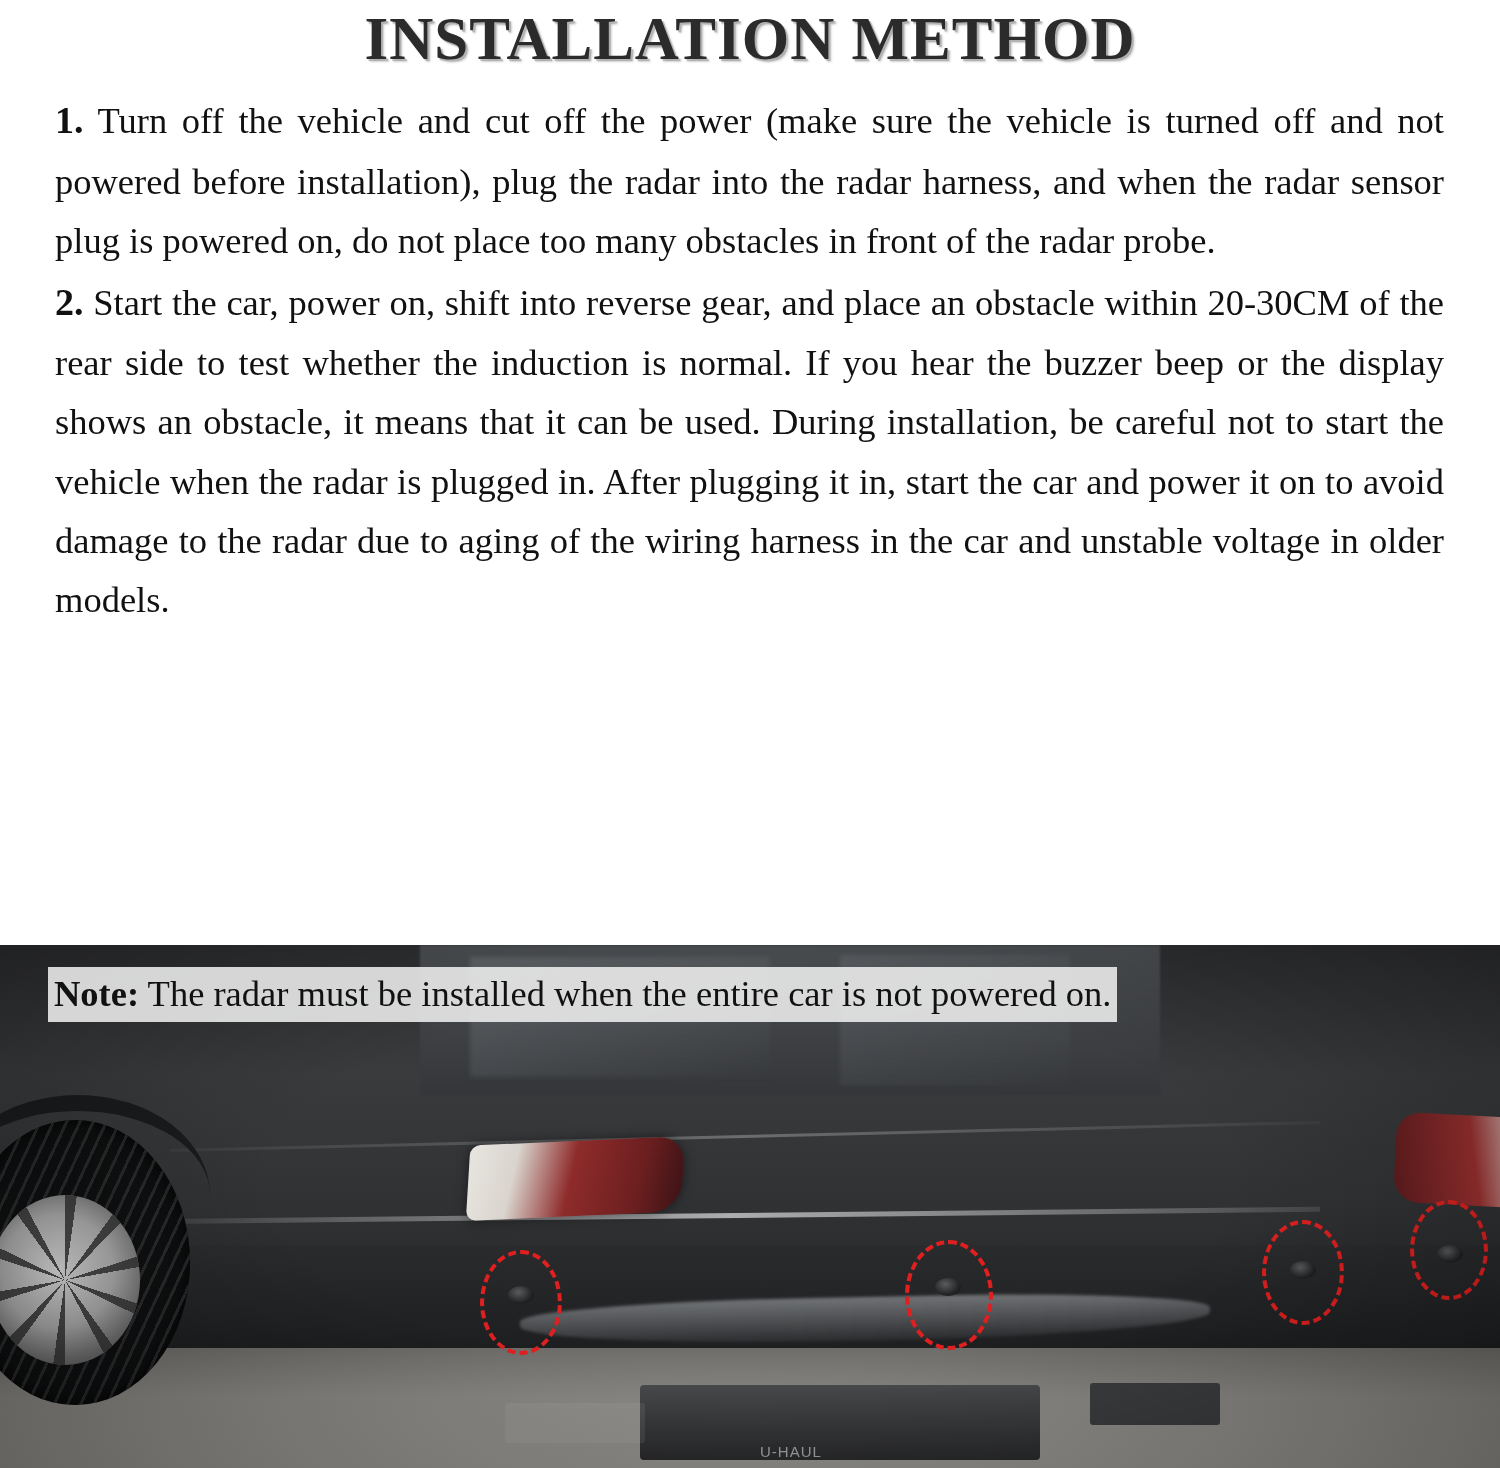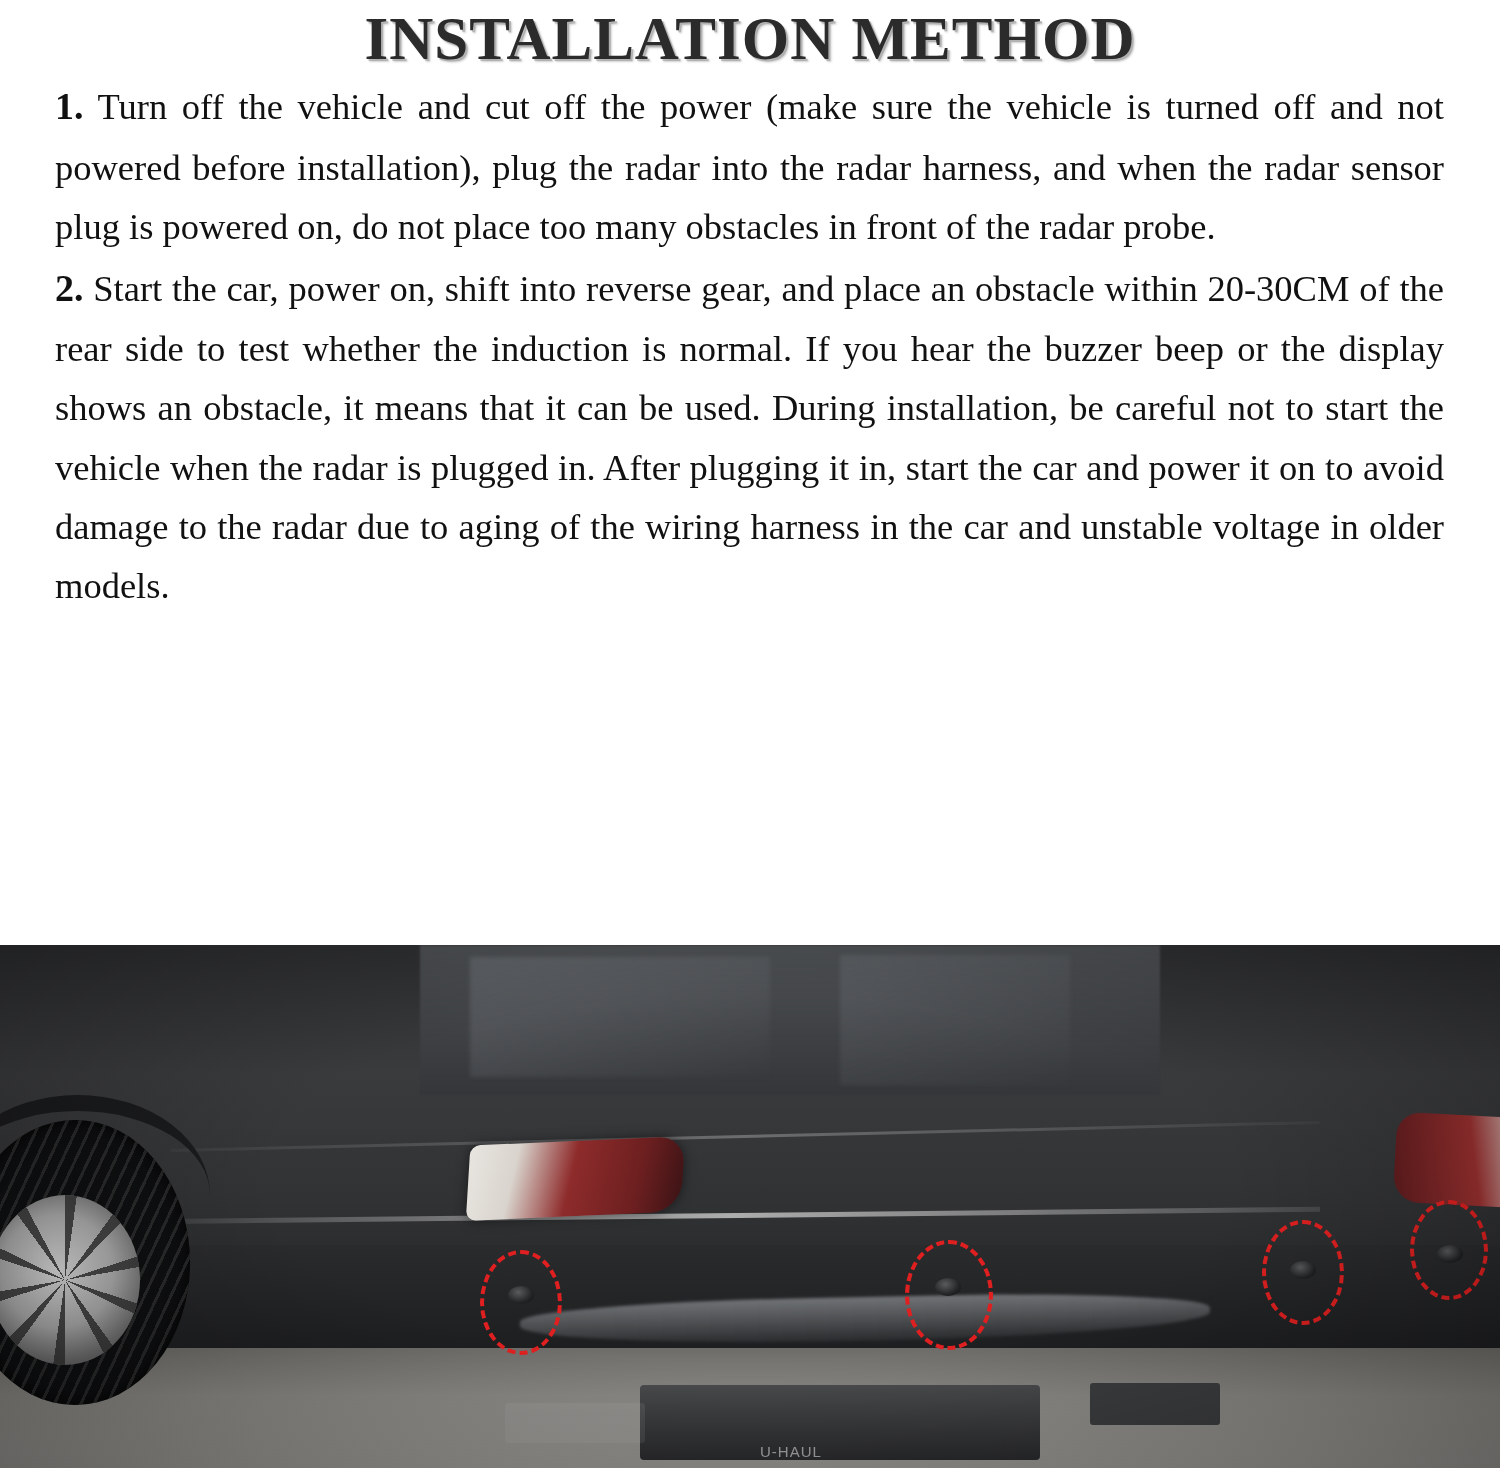--- a/index.html
+++ b/index.html
@@ -22,21 +22,21 @@
   }
 
   
   .title {
     text-align: center;
     font-family: "Liberation Serif", serif;
     font-size: 61px;
     font-weight: 700;
     letter-spacing: 1px;
     color: #2b2b2b;
-    margin: 2px 0 2px 0;
+    margin: 2px 0 16px 0;
     padding-top: 2px;
     text-shadow:
       2px 2px 0 rgba(150,150,150,0.55),
       3px 3px 2px rgba(120,120,120,0.35);
   }
 
   
   .body-text {
     padding: 0 56px 0 48px;
   }
@@ -329,20 +329,26 @@
       <span>Turn off the vehicle and cut off the power (make sure the vehicle is turned off and not powered before installation), plug the radar into the radar harness, and when the radar sensor plug is powered on, do not place too many obstacles in front of the radar probe.</span>
     </p>
 
     <p class="para">
       <span class="num">2.</span>
       <span>Start the car, power on, shift into reverse gear, and place an obstacle within 20-30CM of the rear side to test whether the induction is normal. If you hear the buzzer beep or the display shows an obstacle, it means that it can be used. During installation, be careful not to start the vehicle when the radar is plugged in. After plugging it in, start the car and power it on to avoid damage to the radar due to aging of the wiring harness in the car and unstable voltage in older models.</span>
     </p>
 
   </div>
 
+  <div class="note-row">
+    <span class="note-inner">
+      <span class="note-label">Note:</span>
+      <span>The radar must be installed when the entire car is not powered on.</span>
+    </span>
+  </div>
 
   <div class="photo">
     <div class="car-body"></div>
     <div class="glass"></div>
     <div class="glass-strip"></div>
     <div class="glass-strip2"></div>
     <div class="crease2"></div>
     <div class="bumper"></div>
     <div class="crease"></div>
     <div class="bumper-sheen"></div>

